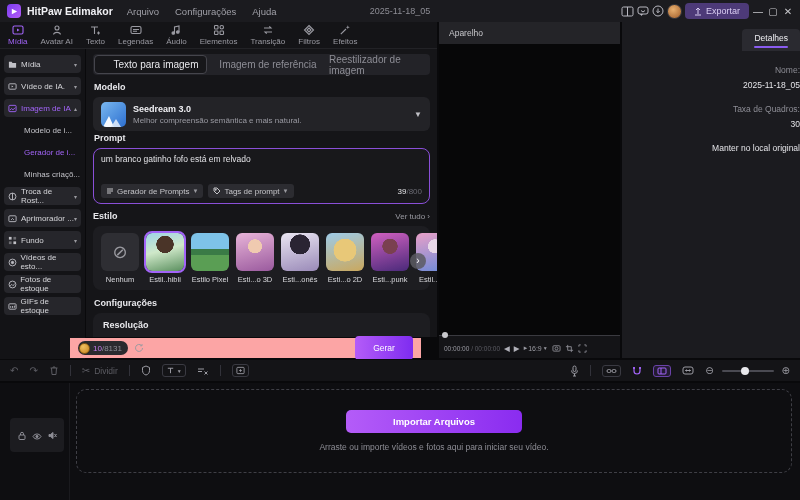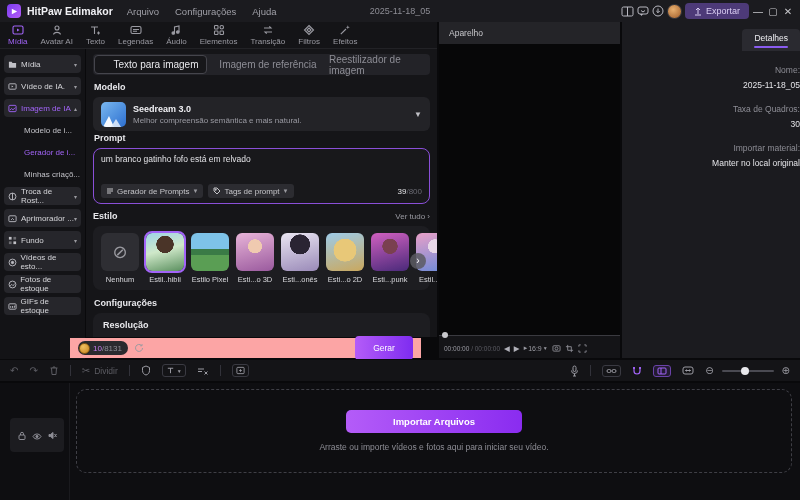--- a/index.html
+++ b/index.html
@@ -512,21 +512,20 @@
   </div>
   <div class="det-field">
     <div class="det-label">Nome:</div>
     <div class="det-value">2025-11-18_05</div>
   </div>
   <div class="det-field">
     <div class="det-label">Taxa de Quadros:</div>
     <div class="det-value">30</div>
   </div>
   <div class="det-field">
-    <div class="det-label">Importar material:</div>
     <div class="det-value">Manter no local original</div>
   </div>
 </div>
 
 <div class="toolbar">
   <span class="tbi dim">↶</span>
   <span class="tbi dim">↷</span>
   <span class="tbi dim">
     <svg width="10" height="11" viewBox="0 0 10 11" fill="none" stroke="currentColor" stroke-width="1">
         <path d="M1.5 3h7M4 3V2h2v1M2.5 3l.5 6.5h4L7.5 3"></path>

